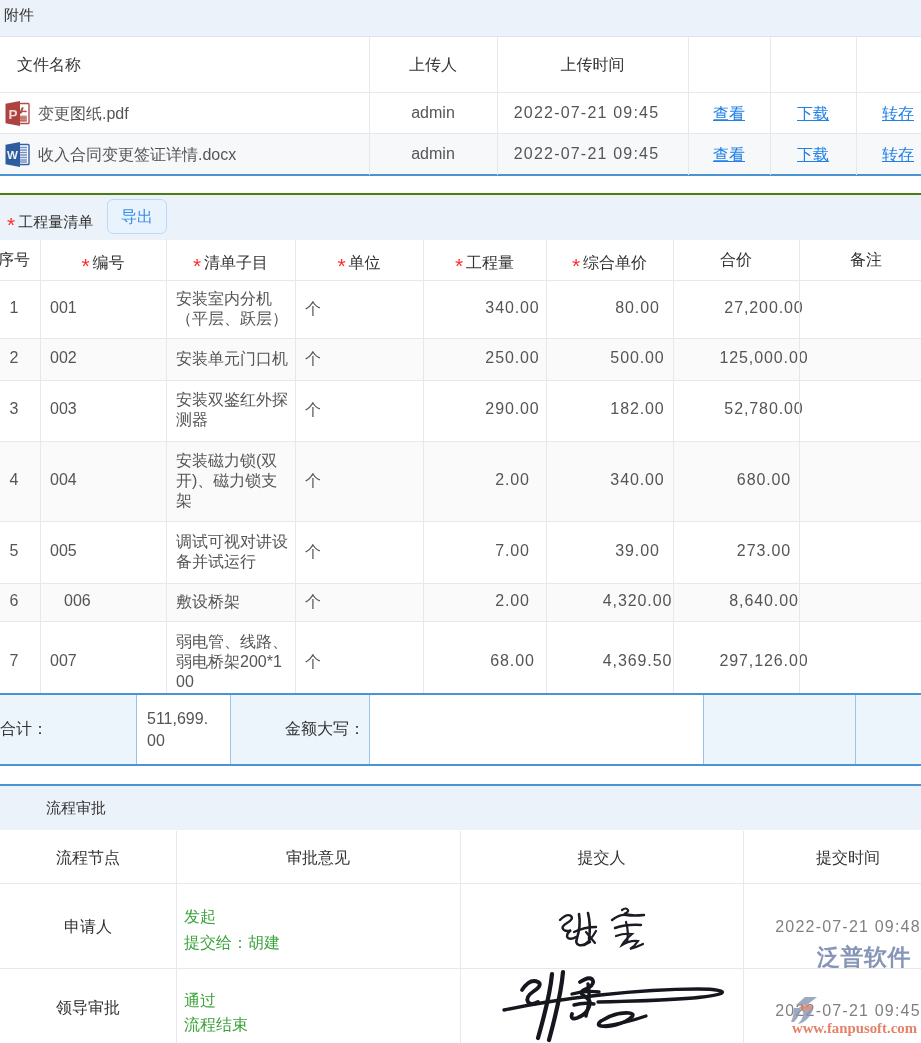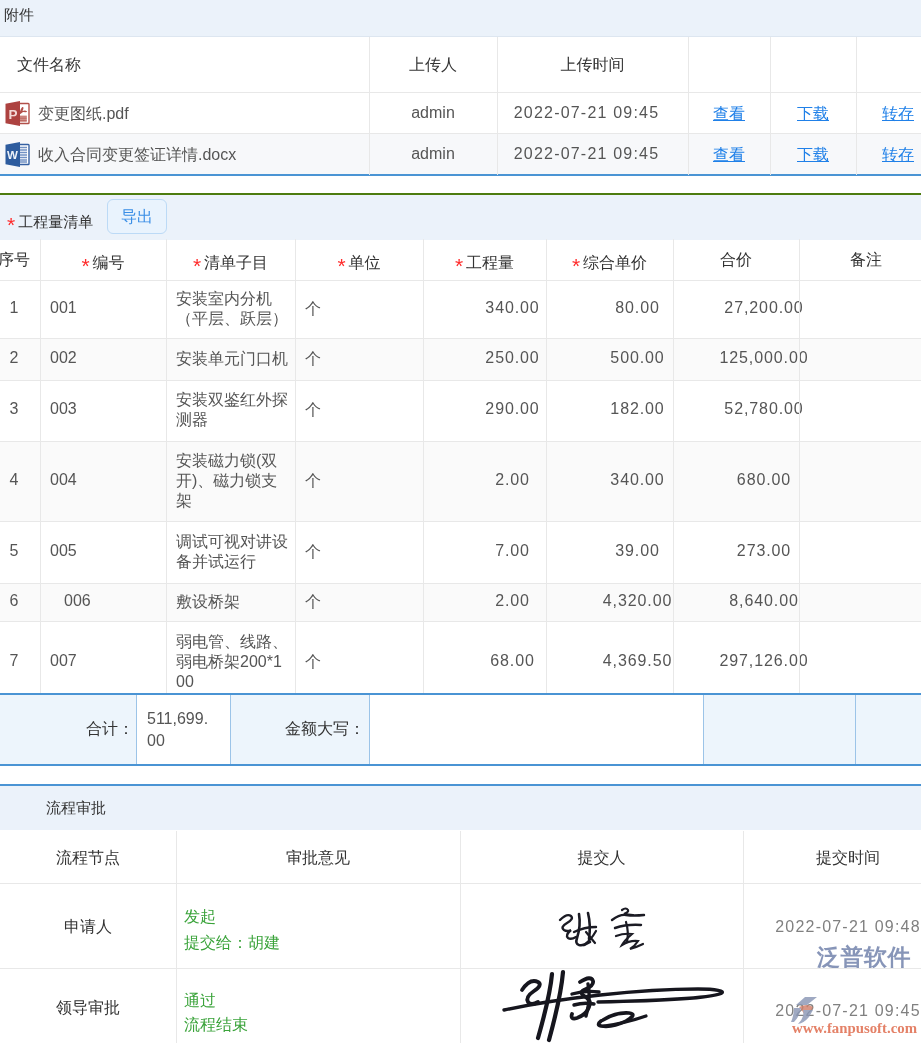--- a/index.html
+++ b/index.html
@@ -162,21 +162,21 @@
 
 <div class="blue" style="top:693px;"></div>
 <div class="abs" style="left:0;top:695px;width:921px;height:69px;background:#EDF5FC;"></div>
 <div class="abs" style="left:137px;top:695px;width:93px;height:69px;background:#fff;"></div>
 <div class="abs" style="left:370px;top:695px;width:333px;height:69px;background:#fff;"></div>
 <div class="abs" style="left:136px;top:695px;width:1px;height:69px;background:#9CC4E8;"></div>
 <div class="abs" style="left:230px;top:695px;width:1px;height:69px;background:#9CC4E8;"></div>
 <div class="abs" style="left:369px;top:695px;width:1px;height:69px;background:#9CC4E8;"></div>
 <div class="abs" style="left:703px;top:695px;width:1px;height:69px;background:#9CC4E8;"></div>
 <div class="abs" style="left:855px;top:695px;width:1px;height:69px;background:#9CC4E8;"></div>
-<div class="abs" style="left:0;top:719px;width:134px;text-align:right;color:#333;">合计：</div>
+<div class="abs" style="left:0;top:719px;width:134px;text-align:left;color:#333;">合计：</div>
 <div class="abs" style="left:147px;top:708px;line-height:22px;">511,699.<br>00</div>
 <div class="abs" style="left:235px;top:719px;width:130px;text-align:right;color:#333;">金额大写：</div>
 <div class="blue" style="top:764px;"></div>
 
 <div class="bar" style="top:784px;height:46px;border-top:2px solid #4A94D4;box-sizing:border-box;">
       <span class="t" style="top:13px;left:4px;margin-left:42px;">流程审批</span>
     </div>
 <div class="hline" style="top:883px;"></div>
 <div class="hline" style="top:968px;"></div>
 <div class="vline" style="left:176px;top:831px;height:212px;"></div>

